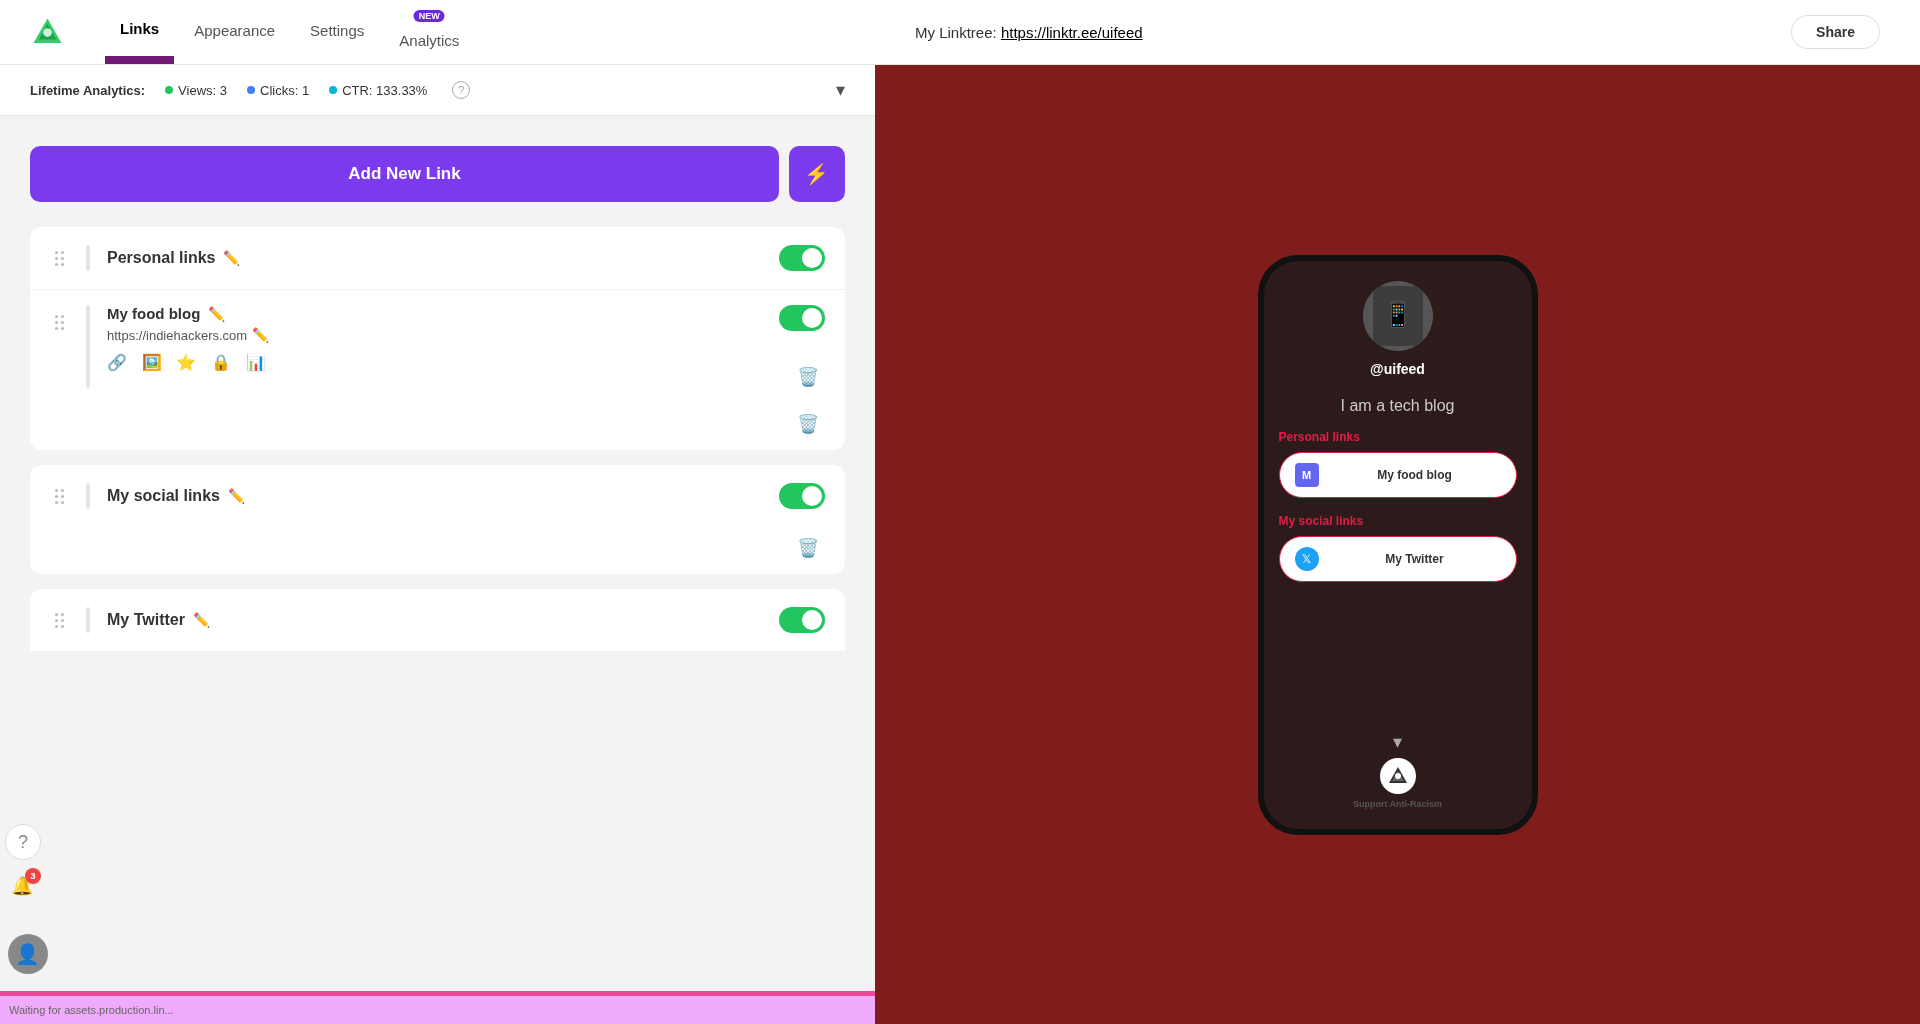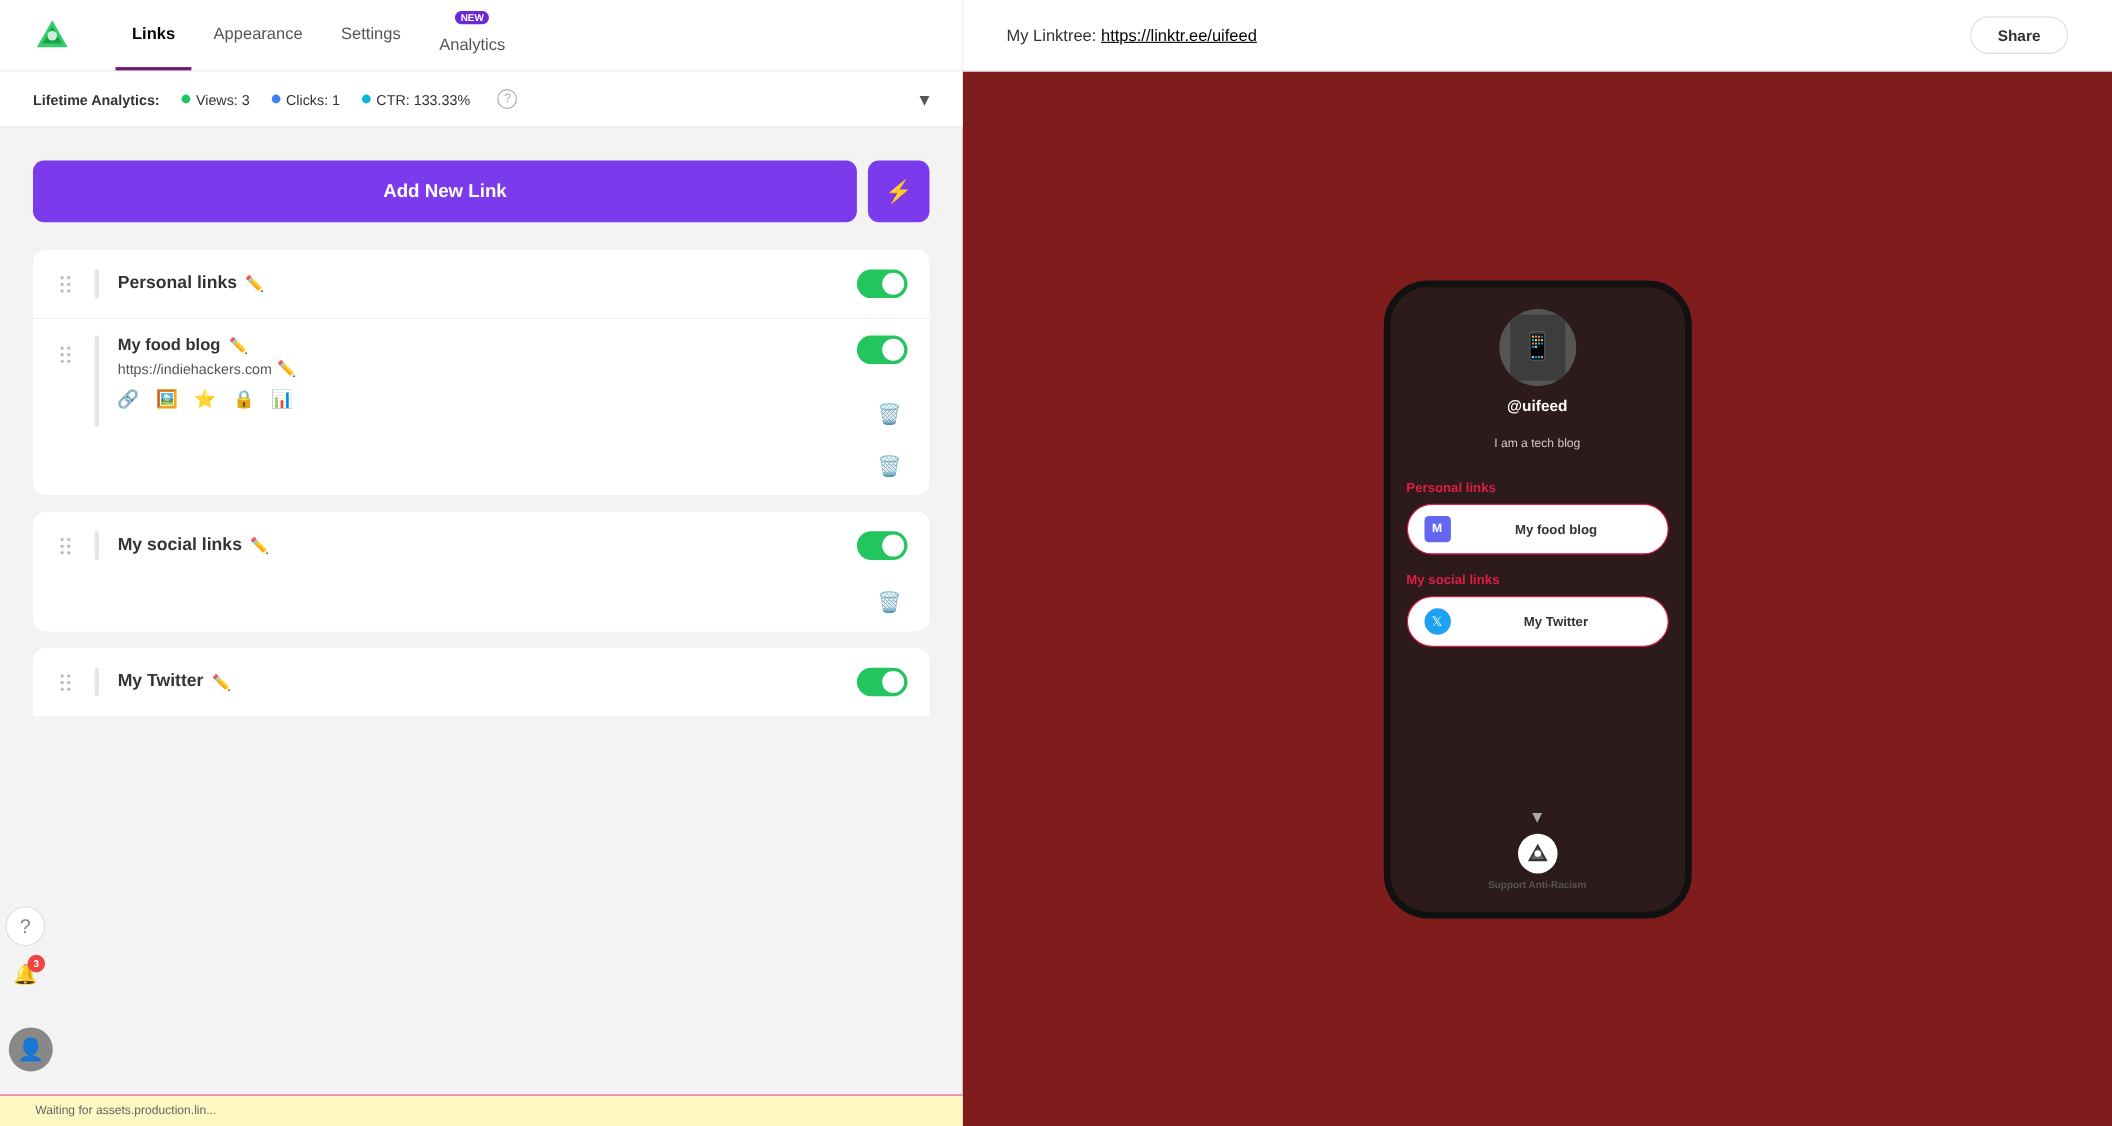--- a/index.html
+++ b/index.html
@@ -7,21 +7,21 @@
 
     
     .left-panel { width: 875px; background: #f3f3f3; display: flex; flex-direction: column; position: relative; }
 
     
     .header { background: #fff; border-bottom: 1px solid #e5e5e5; padding: 0 30px; display: flex; align-items: center; height: 65px; gap: 30px; }
     .logo { width: 35px; height: 35px; margin-right: 10px; }
     .logo svg { width: 35px; height: 35px; }
     .nav-tabs { display: flex; gap: 5px; align-items: flex-end; height: 100%; }
     .nav-tab { padding: 0 15px; height: 100%; display: flex; align-items: center; font-size: 15px; color: #555; cursor: pointer; border-bottom: 3px solid transparent; text-decoration: none; position: relative; }
-    .nav-tab.active { color: #000; border-bottom: 3px solid #701a75; font-weight: 600; }
+    .nav-tab.active { color: #000; border-bottom: 8px solid #701a75; font-weight: 600; }
     .new-badge { background: #6d28d9; color: #fff; font-size: 9px; font-weight: 700; padding: 1px 5px; border-radius: 8px; position: absolute; top: 10px; left: 50%; transform: translateX(-50%); }
 
     
     .analytics-bar { background: #fff; padding: 14px 30px; display: flex; align-items: center; gap: 20px; border-bottom: 1px solid #e5e5e5; }
     .analytics-label { font-size: 13px; font-weight: 600; color: #333; }
     .analytics-item { display: flex; align-items: center; gap: 5px; font-size: 13px; color: #333; }
     .dot { width: 8px; height: 8px; border-radius: 50%; display: inline-block; }
     .dot-green { background: #22c55e; }
     .dot-blue { background: #3b82f6; }
     .dot-teal { background: #06b6d4; }
@@ -56,38 +56,38 @@
     .link-title-row { display: flex; align-items: center; gap: 8px; margin-bottom: 5px; }
     .link-title { font-size: 15px; font-weight: 600; color: #333; }
     .link-url { font-size: 13px; color: #555; display: flex; align-items: center; gap: 5px; margin-bottom: 10px; }
     .link-actions { display: flex; gap: 15px; align-items: center; }
     .link-action-icon { color: #bbb; font-size: 16px; cursor: pointer; }
     .link-right { display: flex; flex-direction: column; align-items: flex-end; gap: 35px; }
 
     .group-footer { padding: 10px 20px 15px; display: flex; justify-content: flex-end; }
 
     
-    .status-bar { background: #fef9c3; border-top: 1px solid #ec4899; padding: 8px 32px; font-size: 11px; color: #666; position: absolute; bottom: 0; left: 0; right: 0; }
+    .status-bar { background: #f0abfc; border-top: 5px solid #ec4899; padding: 8px 9px; font-size: 11px; color: #666; position: absolute; bottom: 0; left: 0; right: 0; }
     .sidebar-icon { width: 36px; height: 36px; display: flex; align-items: center; justify-content: center; cursor: pointer; border-radius: 8px; color: #888; font-size: 18px; position: relative; }
     .sidebar-icon .badge { position: absolute; top: 0; right: 0; background: #ef4444; color: #fff; font-size: 9px; font-weight: 700; width: 16px; height: 16px; border-radius: 50%; display: flex; align-items: center; justify-content: center; }
     .avatar-icon { width: 40px; height: 40px; border-radius: 50%; background: #7c3aed; overflow: hidden; position: absolute; bottom: 50px; left: 8px; cursor: pointer; }
 
     
     .right-panel { flex: 1; background: #7f1d1d; display: flex; flex-direction: column; }
     .right-header { background: #fff; height: 65px; display: flex; align-items: center; justify-content: space-between; padding: 0 40px; border-bottom: 1px solid #e5e5e5; }
     .linktree-url { font-size: 15px; color: #333; }
     .linktree-url a { color: #000; }
     .share-btn { background: #fff; border: 1.5px solid #ddd; border-radius: 25px; padding: 8px 24px; font-size: 14px; font-weight: 600; cursor: pointer; color: #333; }
 
     .phone-preview-area { flex: 1; display: flex; align-items: center; justify-content: center; }
     .phone-frame { width: 280px; height: 580px; background: #1a0a0a; border-radius: 40px; border: 6px solid #111; overflow: hidden; position: relative; display: flex; flex-direction: column; }
     .phone-screen { flex: 1; background: #2d1a1a; overflow: hidden; display: flex; flex-direction: column; align-items: center; padding: 20px 15px; }
     .profile-avatar { width: 70px; height: 70px; border-radius: 50%; background: #555; margin-bottom: 10px; overflow: hidden; display: flex; align-items: center; justify-content: center; font-size: 30px; }
     .profile-username { color: #fff; font-size: 14px; font-weight: 700; margin-bottom: 20px; }
-    .profile-bio { color: #ccc; font-size: 11px; margin-bottom: 27px; }
+    .profile-bio { color: #ccc; font-size: 16px; margin-bottom: 15px; }
     .phone-section-title { color: #e11d48; font-size: 12px; font-weight: 700; margin-bottom: 8px; align-self: flex-start; }
     .phone-link-btn { background: #fff; border-radius: 25px; padding: 10px 15px; width: 100%; display: flex; align-items: center; gap: 10px; margin-bottom: 8px; }
     .phone-link-text { font-size: 12px; font-weight: 600; color: #333; flex: 1; text-align: center; }
 
     
     .twitter-link-btn { border: 1.5px solid #e11d48; }
     .twitter-icon-circle { width: 24px; height: 24px; border-radius: 50%; background: #1da1f2; display: flex; align-items: center; justify-content: center; color: #fff; font-size: 12px; }
 
     .phone-wm-icon { width: 24px; height: 24px; background: #6366f1; border-radius: 4px; display: flex; align-items: center; justify-content: center; color: #fff; font-size: 11px; font-weight: 700; }
   </style>

